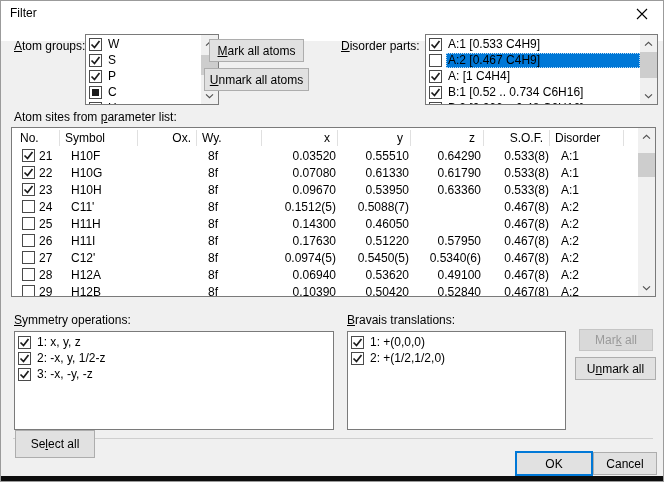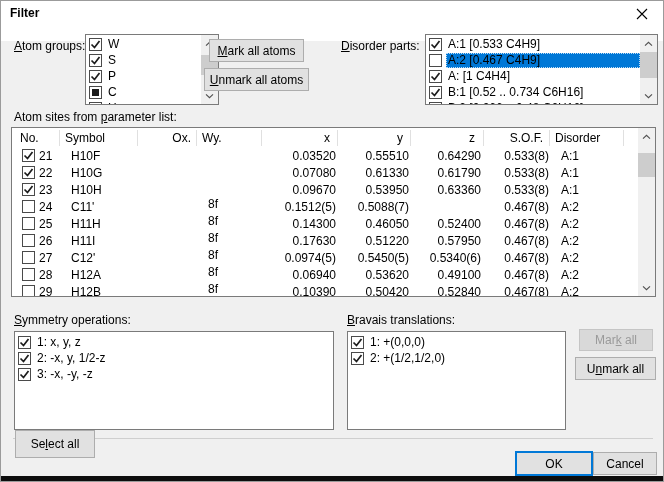--- a/index.html
+++ b/index.html
@@ -3,21 +3,21 @@
 <meta charset="utf-8">
 <style>
   html,body{margin:0;padding:0;background:#d8d8d8;}
   *{box-sizing:border-box;}
   .window{
     position:relative;width:664px;height:482px;
     background:#f0f0f0;border:1px solid #9b9b9b;
     font-family:"Liberation Sans", sans-serif;font-size:12px;color:#000;
     overflow:hidden;
   }
-  .titlebar{position:absolute;left:0;top:0;right:0;height:40px;background:#ffffff;font-weight:bold;}
+  .titlebar{position:absolute;left:0;top:0;right:0;height:40px;background:#ffffff;}
   .title{position:absolute;left:9px;top:0;line-height:25px;font-size:12px;}
   .closebtn{position:absolute;right:5px;top:0;width:32px;height:25px;display:flex;align-items:center;justify-content:center;cursor:default;}
   .bottom-edge{position:absolute;left:0;right:0;bottom:0;height:5px;background:#0d0d0d;}
 
   .lbl{position:absolute;white-space:nowrap;}
   .mn{text-decoration:underline;}
 
   .listbox{position:absolute;background:#fff;border:1px solid #7a7a7a;overflow:hidden;}
   .items{position:absolute;left:0;top:1px;right:17px;}
   .li{display:flex;align-items:center;height:16px;padding-left:3px;white-space:nowrap;}
@@ -47,21 +47,21 @@
   .thead{position:absolute;left:0;top:0;right:17px;height:20px;background:#fff;}
   .hsep{position:absolute;top:2px;bottom:2px;width:1px;background:#e0e0e0;}
   .hc{position:absolute;top:0;line-height:20px;white-space:nowrap;}
   .tbody{position:absolute;left:0;top:20px;right:17px;height:148px;overflow:hidden;padding-left:6px;}
   .trow{position:relative;height:17px;}
   .trow .cb{position:absolute;left:4px;top:1px;}
   .tc{position:absolute;top:0;line-height:17px;white-space:nowrap;}
   .c-no{left:21px;width:16px;}
   .c-sym{left:53px;width:72px;}
   .c-ox{left:130px;width:49px;text-align:right;}
-  .c-wy{left:190px;width:40px;margin-top:48px;}
+  .c-wy{left:190px;width:40px;}
   .c-x{left:230px;width:88px;text-align:right;}
   .c-y{left:303px;width:88px;text-align:right;}
   .c-z{left:375px;width:88px;text-align:right;}
   .c-sof{left:447px;width:84px;text-align:right;}
   .c-dis{left:543px;width:70px;}
 
   .hr{position:absolute;left:12px;top:437px;width:640px;height:1px;background:#cfcfcf;}
 </style>
 </head>
 <body>
@@ -276,21 +276,20 @@
         <span class="tc c-dis">A:2</span>
       </div>
       <div class="trow" data-checked="false">
         <span class="cb"></span>
         <span class="tc c-no">25</span>
         <span class="tc c-sym">H11H</span>
         <span class="tc c-ox"></span>
         <span class="tc c-wy">8f</span>
         <span class="tc c-x">0.14300</span>
         <span class="tc c-y">0.46050</span>
-        <span class="tc c-z">0.52400</span>
         <span class="tc c-sof">0.467(8)</span>
         <span class="tc c-dis">A:2</span>
       </div>
       <div class="trow" data-checked="false">
         <span class="cb"></span>
         <span class="tc c-no">26</span>
         <span class="tc c-sym">H11I</span>
         <span class="tc c-ox"></span>
         <span class="tc c-wy">8f</span>
         <span class="tc c-x">0.17630</span>

